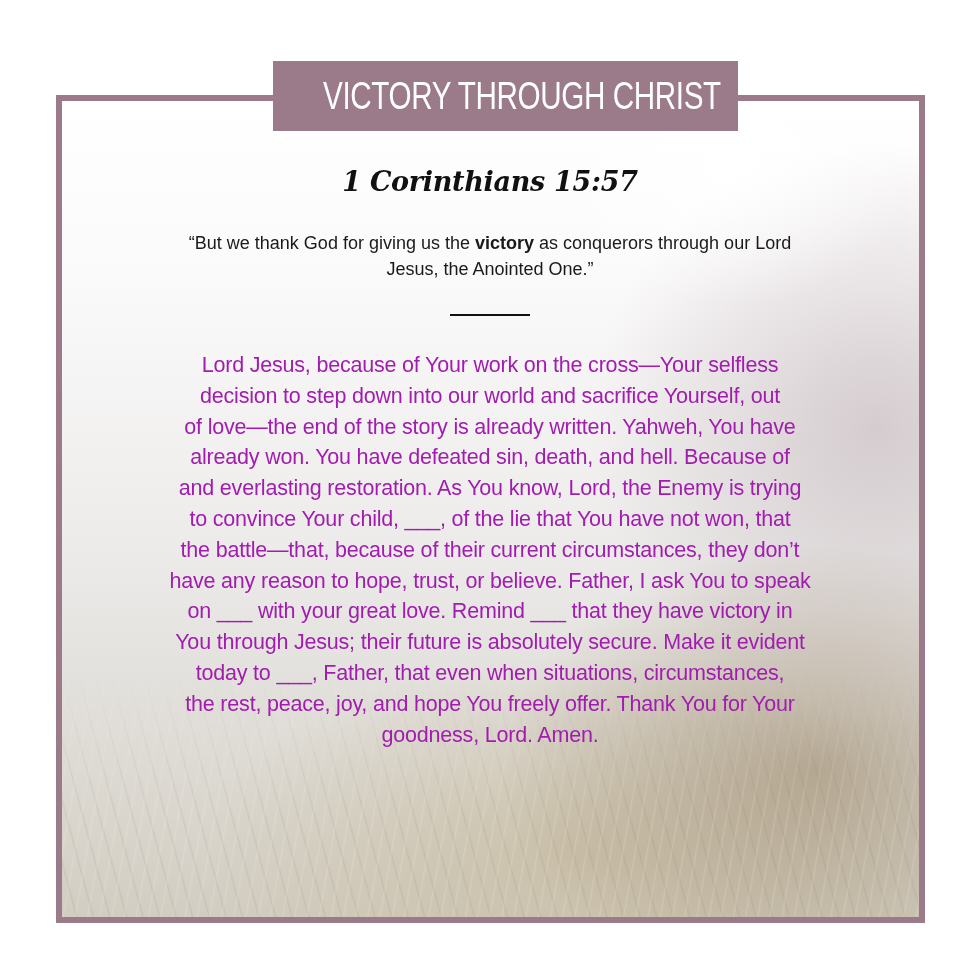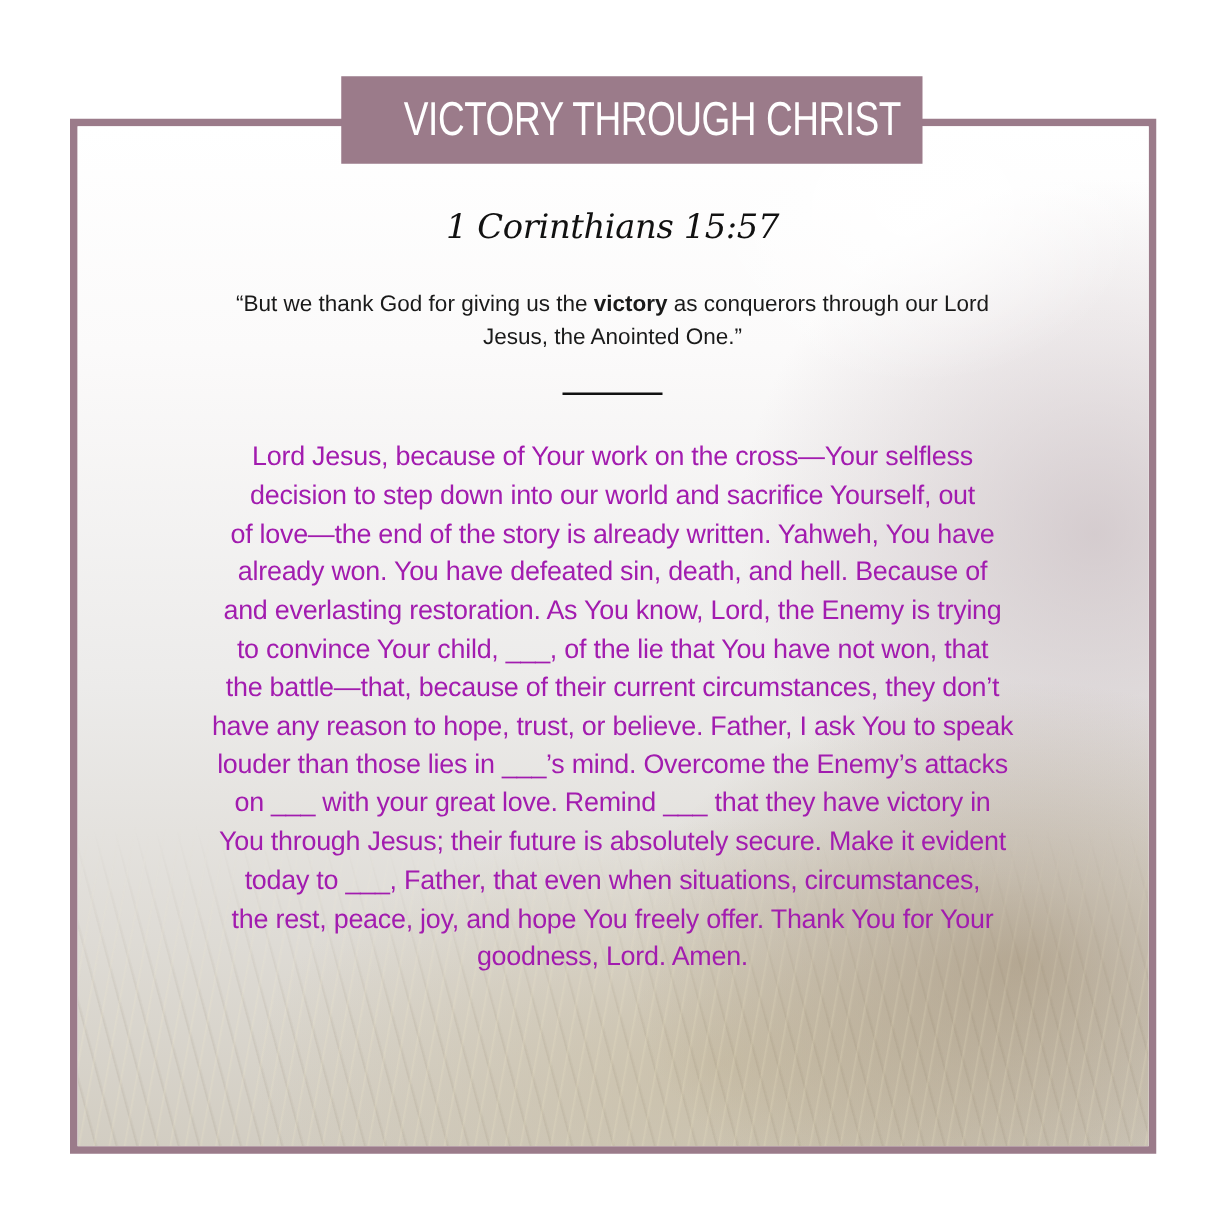--- a/index.html
+++ b/index.html
@@ -48,21 +48,21 @@
     transform: scaleX(0.78); transform-origin: center;
     white-space: nowrap; font-weight: 400;
   }
   .content {
     position: absolute; left: 0; top: 0; width: 980px; z-index: 2;
     text-align: center; color: #111;
   }
   .ref {
     position: absolute; left: 0; right: 0; top: 166px;
     font-family: "DejaVu Serif", serif;
-    font-style: italic; font-weight: 400;
+    font-style: italic; font-weight: 700;
     font-size: 27px; color: #111; letter-spacing: -0.3px;
   }
   .verse {
     position: absolute; left: 100px; width: 780px; top: 230px;
     font-size: 18px; line-height: 26px; color: #1a1a1a;
   }
   .verse b { font-weight: 700; }
   .divider {
     position: absolute; left: 450px; top: 314px; width: 80px; height: 2px;
     background: #111;
@@ -98,20 +98,19 @@
 
   <div class="prayer">
     <span class="line">Lord Jesus, because of Your work on the cross—Your selfless</span>
     <span class="line">decision to step down into our world and sacrifice Yourself, out</span>
     <span class="line">of love—the end of the story is already written. Yahweh, You have</span>
     <span class="line">already won. You have defeated sin, death, and hell. Because of</span>
     <span class="line">and everlasting restoration. As You know, Lord, the Enemy is trying</span>
     <span class="line">to convince Your child, ___, of the lie that You have not won, that</span>
     <span class="line">the battle—that, because of their current circumstances, they don’t</span>
     <span class="line">have any reason to hope, trust, or believe. Father, I ask You to speak</span>
-    <span class="line">louder than those lies in ___’s mind. Overcome the Enemy’s attacks</span>
     <span class="line">on ___ with your great love. Remind ___ that they have victory in</span>
     <span class="line">You through Jesus; their future is absolutely secure. Make it evident</span>
     <span class="line">today to ___, Father, that even when situations, circumstances,</span>
     <span class="line">the rest, peace, joy, and hope You freely offer. Thank You for Your</span>
     <span class="line">goodness, Lord. Amen.</span>
   </div>
 </div>
 
 </body></html>

